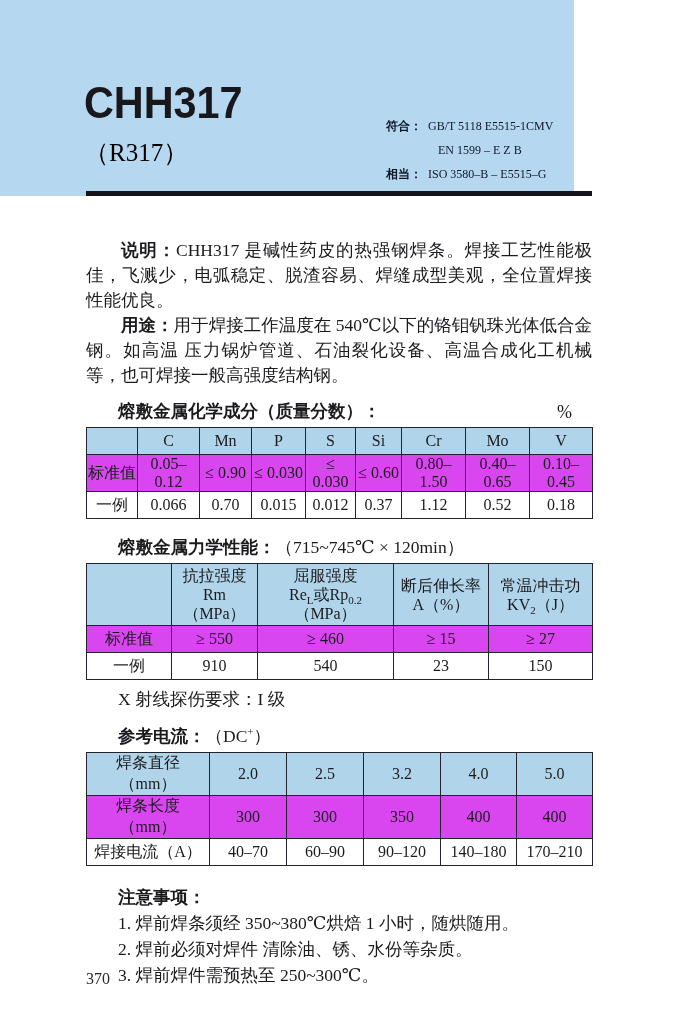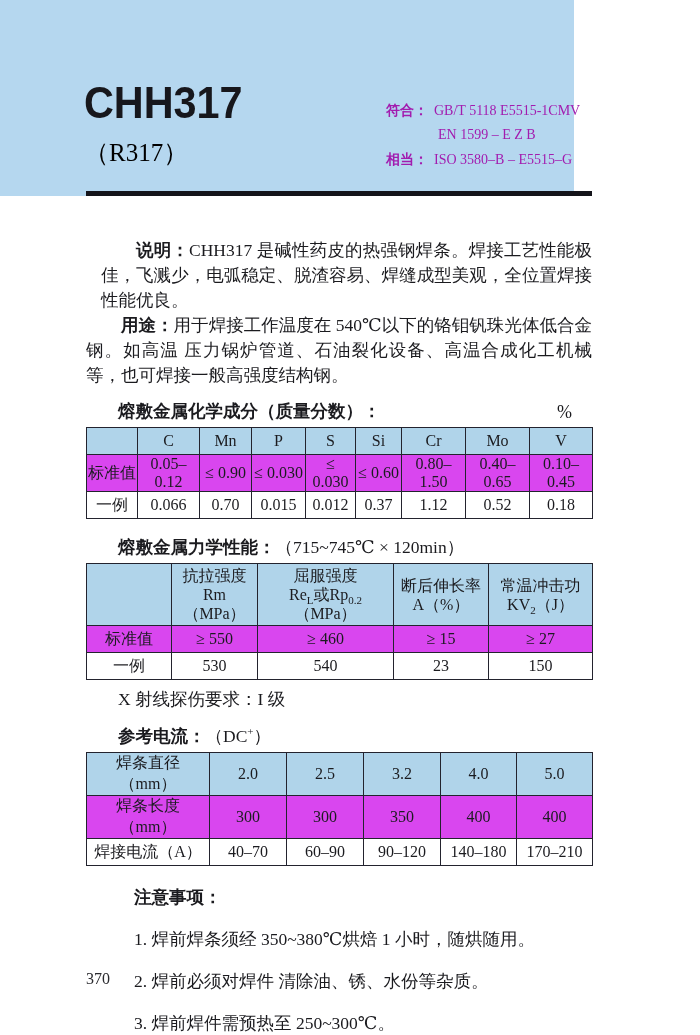--- a/index.html
+++ b/index.html
@@ -9,29 +9,29 @@
   }
   
   .band{position:relative;width:574px;height:196px;background:#b5d7ef;}
   .brand-code{
     position:absolute;left:84px;top:78px;
     font-family:"Liberation Sans","DejaVu Sans",sans-serif;
     font-weight:900;font-size:44px;letter-spacing:0px;color:#17171c;
     transform:scaleX(.94);transform-origin:left;
   }
   .brand-alias{position:absolute;left:84px;top:136px;font-size:25px;color:#000000;}
-  .specs{position:absolute;left:386px;top:98px;font-size:14px;line-height:24px;color:#a21caf;}
+  .specs{position:absolute;left:386px;top:114px;font-size:12px;line-height:24px;color:#0f172a;}
   .spec-row{white-space:nowrap;}
   .spec-row.indent{padding-left:52px;}
   .spec-label{font-family:"Liberation Sans","DejaVu Sans",sans-serif;font-weight:bold;margin-right:6px;}
   .rule{position:absolute;left:86px;top:191px;width:506px;height:5px;background:#14141a;}
   
   .content{margin:0 108px 0 86px;}
   .para{margin:0;font-size:17.5px;line-height:25px;text-align:justify;text-indent:2em;}
-  .para.first{margin-top:42px;margin-left:15px;}
+  .para.first{margin-top:42px;}
   .h-label{font-family:"Liberation Sans","DejaVu Sans",sans-serif;font-weight:bold;}
   .section-head{
     display:flex;justify-content:space-between;align-items:flex-end;
     margin-top:12px;padding-left:32px;font-size:17.5px;line-height:24px;
   }
   .section-head .title{font-family:Liberation Mono, monospace;font-weight:bold;}
   .section-head .plain{font-family:"Liberation Serif","DejaVu Serif",serif;font-weight:normal;}
   .section-head .unit{padding-right:20px;font-size:18px;}
   
   table.tbl{
@@ -45,21 +45,21 @@
   table.tbl tr.thead td{background:#b0d4ea;}
   table.tbl tr.tint td{background:#d946ef;}
   table.tbl td.lbl{padding:0 1px;}
   .two-line{line-height:19px;padding:2px 0;display:block;}
   td.mech-head{height:40px;}
   sub.s{font-size:11px;line-height:0;}
   sup.s{font-size:11px;line-height:0;}
   .xray{margin-top:6px;padding-left:32px;font-size:17.5px;line-height:26px;}
   .notes{margin-top:18px;padding-left:32px;font-size:17.5px;line-height:26px;}
   .notes .title{font-family:"Liberation Sans","DejaVu Sans",sans-serif;font-weight:bold;}
-  .notes p{margin:16px;}
+  .notes p{margin:0;}
   .pageno{position:absolute;left:86px;top:970px;font-size:16px;color:#2a2a2e;}
 </style>
 </head>
 <body>
 
 <div class="page">
 
   <header class="band">
     <div class="brand-code">CHH317</div>
     <div class="brand-alias">（R317）</div>
@@ -165,21 +165,21 @@
       </tr>
       <tr class="tint">
         <td class="lbl">标准值</td>
         <td>≥ 550</td>
         <td>≥ 460</td>
         <td>≥ 15</td>
         <td>≥ 27</td>
       </tr>
       <tr>
         <td class="lbl">一例</td>
-        <td>530</td>
+        <td>910</td>
         <td>540</td>
         <td>23</td>
         <td>150</td>
       </tr>
     </tbody>
       </table>
     <div class="xray">X 射线探伤要求：I 级</div>
 
     <div class="section-head" style="margin-top:12px">
       <span><span class="title">参考电流：</span><span class="plain"><span>（DC</span><sup class="s">+</sup><span>）</span></span></span>

